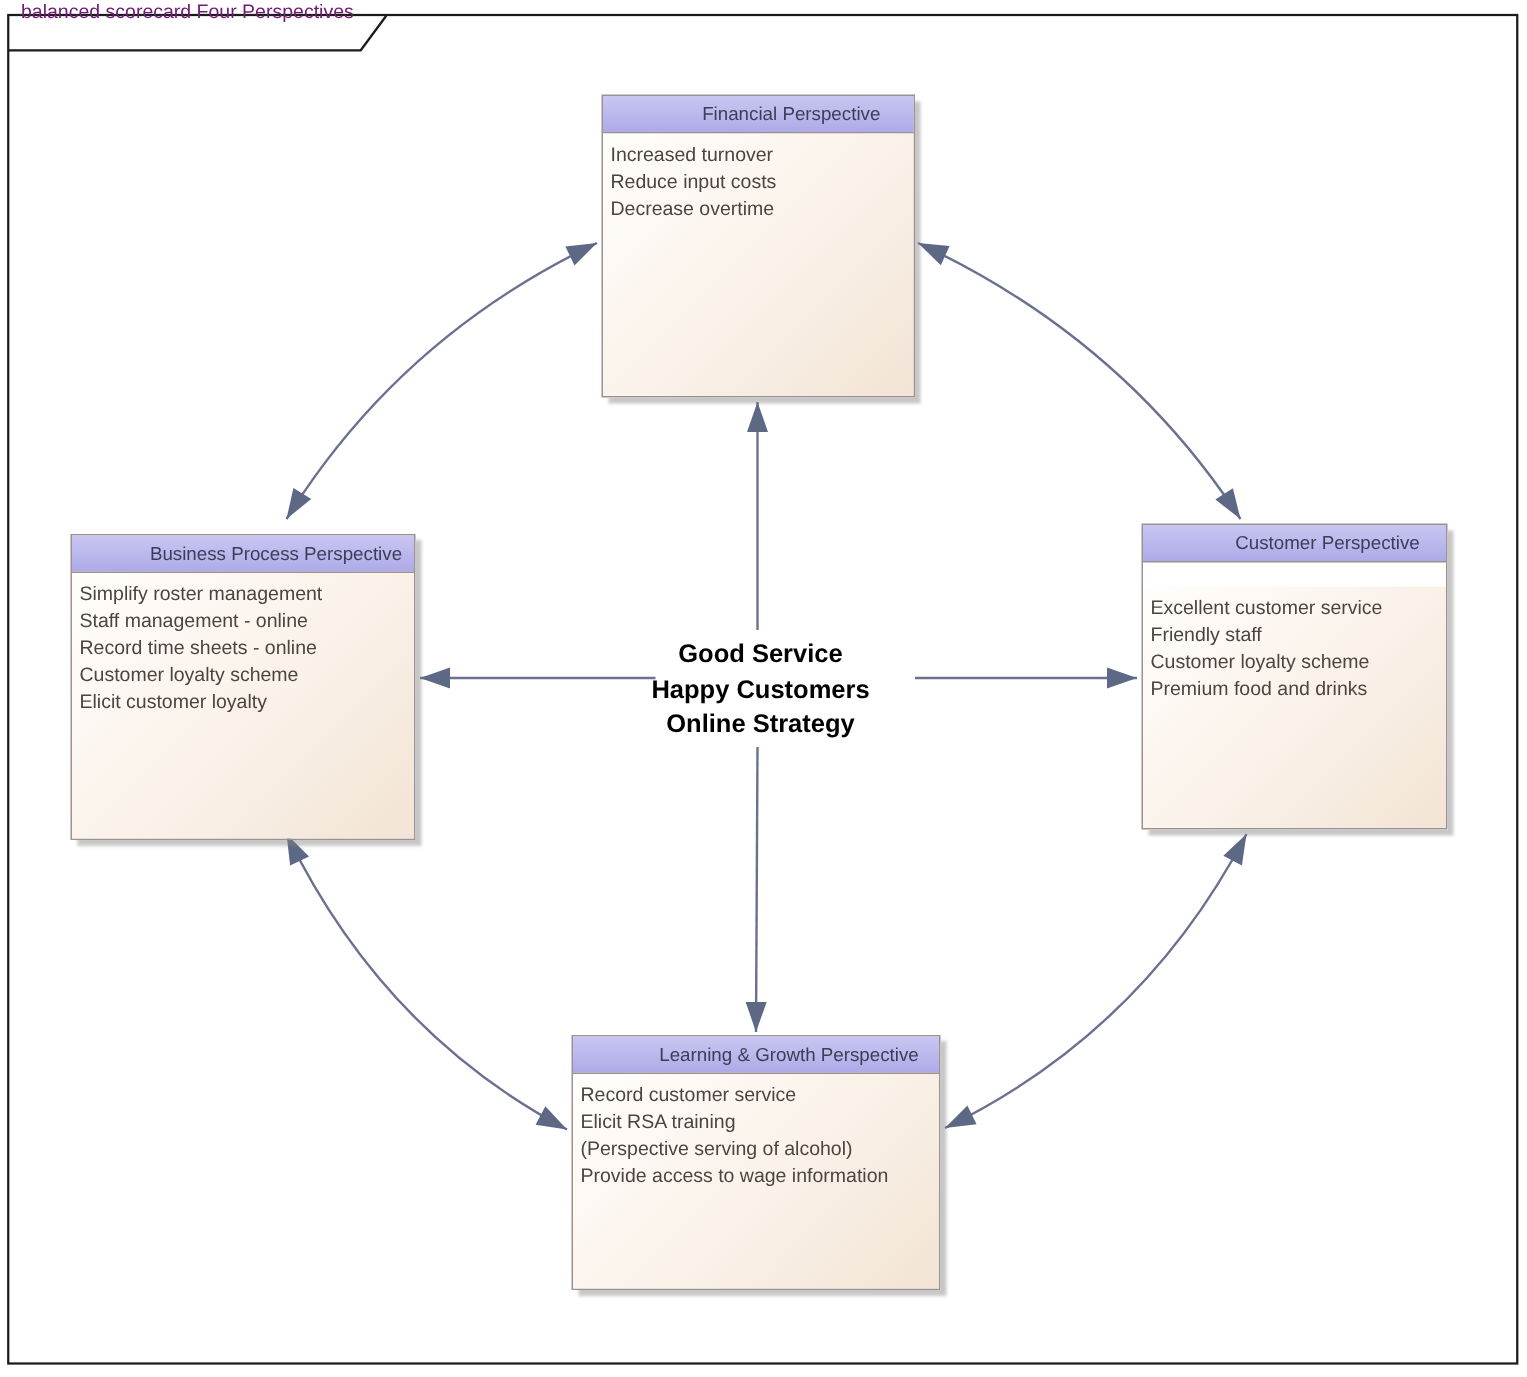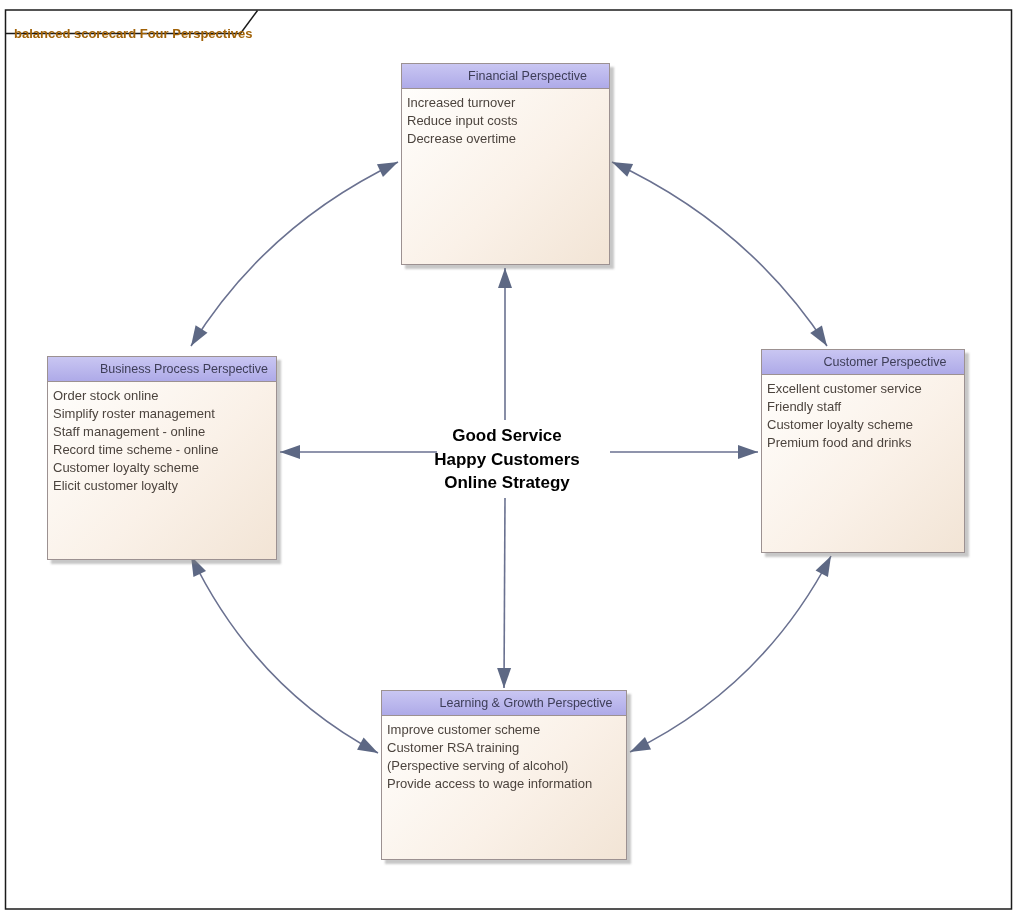--- a/index.html
+++ b/index.html
@@ -14,41 +14,41 @@
     --arrow-head:#5d6884;
     --frame-border:#1b1b1b;
   }
   html,body{margin:0;padding:0;background:#fff;}
   #stage{
     position:relative;width:1018px;height:918px;background:#fff;overflow:hidden;
     font-family:"Liberation Sans","DejaVu Sans",sans-serif;
   }
   #wires{position:absolute;left:0;top:0;width:1018px;height:918px;}
   #tab-title{
-    position:absolute;left:14px;top:26px;width:240px;
-    font-size:13px;font-weight:bold;color:#a16207;white-space:nowrap;
+    position:absolute;left:14px;top:0;width:240px;
+    font-size:13px;font-weight:normal;color:#701a75;white-space:nowrap;
   }
   .node{
     position:absolute;border:1px solid var(--box-border,#9c9191);
     box-shadow:4px 4px 2px rgba(130,130,130,0.45);
     display:flex;flex-direction:column;box-sizing:border-box;
   }
   .node-header{
     height:24px;flex:0 0 24px;display:flex;align-items:center;justify-content:center;
     border-bottom:1px solid var(--box-border,#9c9191);
     background:linear-gradient(to bottom,var(--accent-header-top,#c9c6f2),var(--accent-header-bottom,#aeaae8));
     font-size:12.5px;color:var(--header-text,#3d3d57);padding-left:44px;
   }
   .node-body{
     flex:1;background:linear-gradient(135deg,var(--body-bg-light,#fffefc) 0%,#faf1e8 55%,var(--body-bg-dark,#f2e4d5) 100%);
     padding:5px 5px 0 5px;font-size:13px;line-height:18px;color:var(--body-text,#4c443e);
   }
   #node-financial{left:401px;top:63px;width:209px;height:202px;}
   #node-business{left:47px;top:356px;width:230px;height:204px;}
-  #node-customer{left:761px;top:349px;width:204px;height:204px;}
+  #node-customer{left:761px;top:349px;width:204px;height:204px;gap:16px;}
   #node-learning{left:381px;top:690px;width:246px;height:170px;}
   #center-label{
     position:absolute;left:397px;top:424px;width:220px;text-align:center;
     font-size:17px;font-weight:bold;color:#000;line-height:23.5px;
   }
   .wire{stroke:var(--arrow-line,#6a7190);stroke-width:1.6;fill:none;}
   #arrowhead path{fill:var(--arrow-head,#5d6884);}
   .frame-line{stroke:var(--frame-border,#1b1b1b);stroke-width:1.5;fill:none;}
 </style>
 </head>
@@ -88,24 +88,23 @@
       <div class="line">Reduce input costs</div>
       <div class="line">Decrease overtime</div>
     </div>
   </div>
 
   <div class="node" id="node-business">
     <div class="node-header">
       <span>Business Process Perspective</span>
     </div>
     <div class="node-body">
-      <div class="line">Order stock online</div>
       <div class="line">Simplify roster management</div>
       <div class="line">Staff management - online</div>
-      <div class="line">Record time scheme - online</div>
+      <div class="line">Record time sheets - online</div>
       <div class="line">Customer loyalty scheme</div>
       <div class="line">Elicit customer loyalty</div>
     </div>
   </div>
 
   <div class="node" id="node-customer">
     <div class="node-header">
       <span>Customer Perspective</span>
     </div>
     <div class="node-body">
@@ -114,22 +113,22 @@
       <div class="line">Customer loyalty scheme</div>
       <div class="line">Premium food and drinks</div>
     </div>
   </div>
 
   <div class="node" id="node-learning">
     <div class="node-header">
       <span>Learning &amp; Growth Perspective</span>
     </div>
     <div class="node-body">
-      <div class="line">Improve customer scheme</div>
-      <div class="line">Customer RSA training</div>
+      <div class="line">Record customer service</div>
+      <div class="line">Elicit RSA training</div>
       <div class="line">(Perspective serving of alcohol)</div>
       <div class="line">Provide access to wage information</div>
     </div>
   </div>
 
   <div id="center-label">
     <div>Good Service</div>
     <div>Happy Customers</div>
     <div>Online Strategy</div>
   </div>

